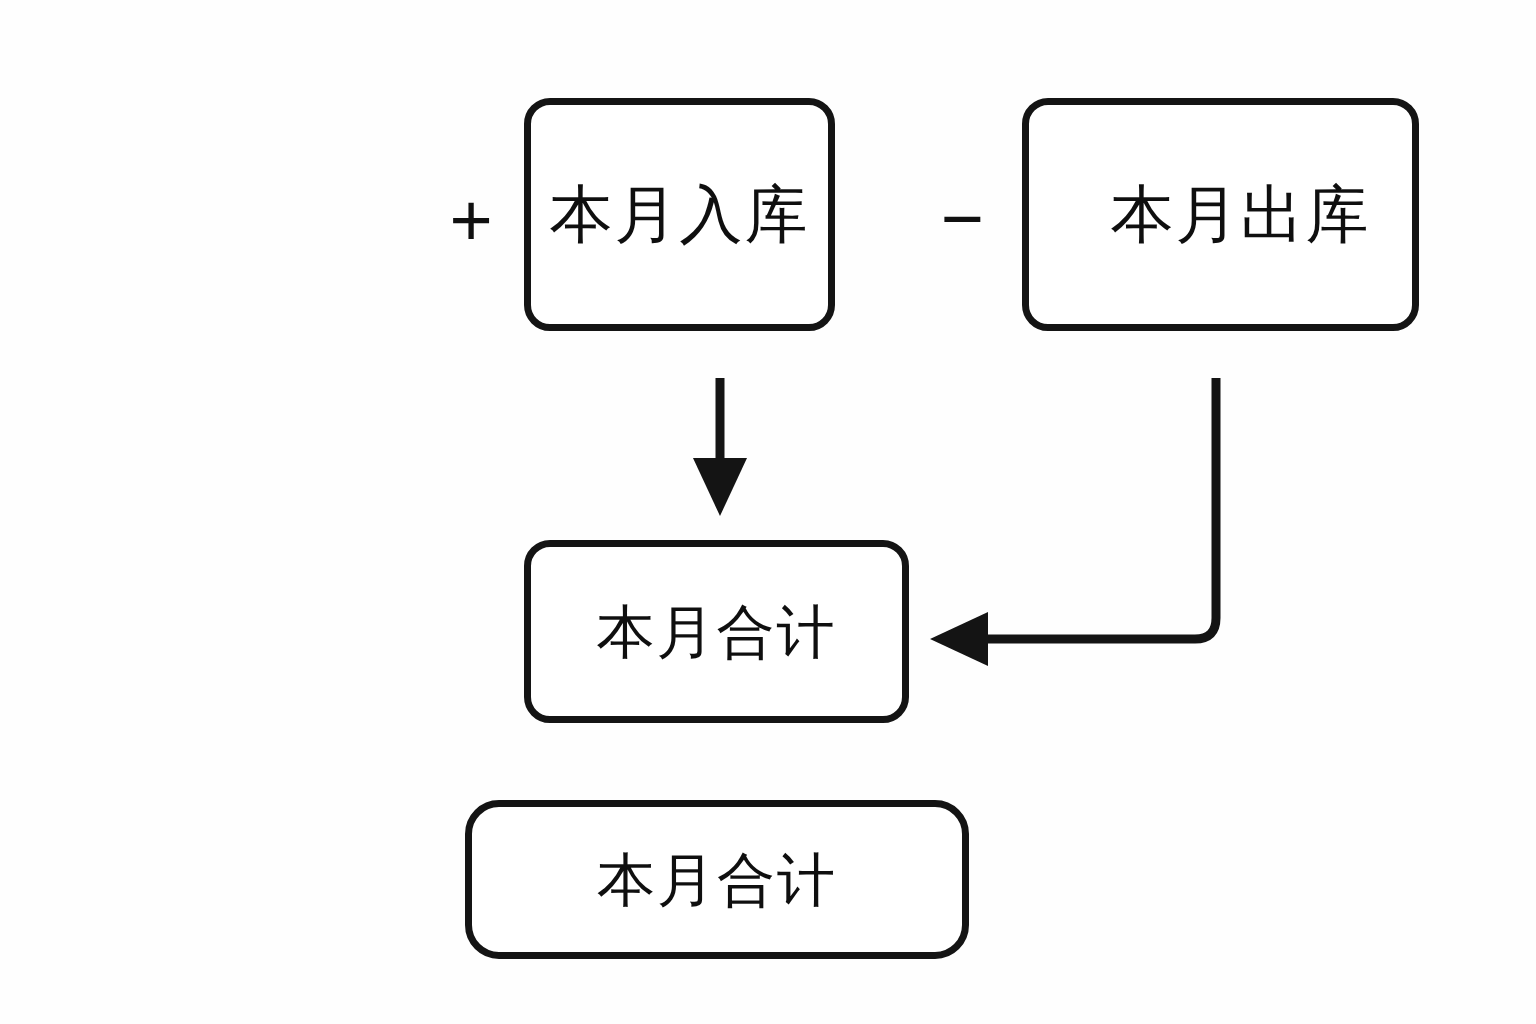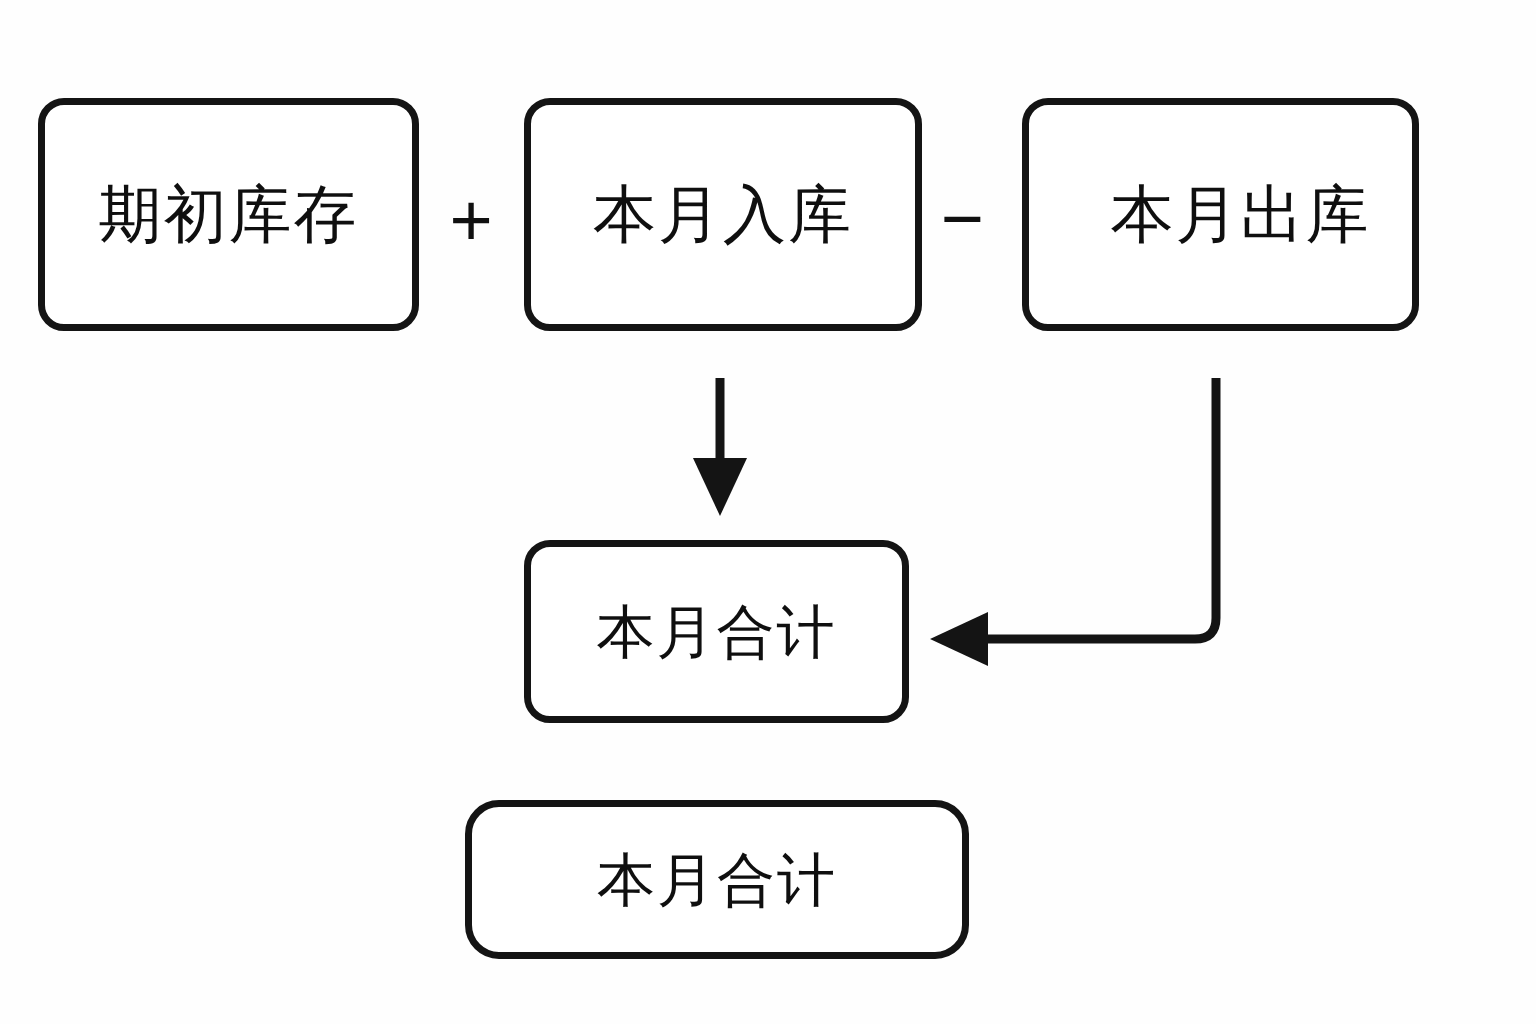--- a/index.html
+++ b/index.html
@@ -36,21 +36,21 @@
   }
   .node .label {
     display: block;
     white-space: nowrap;
   }
   #node-opening-stock {
     left: 38px;  top: 98px;  width: 381px; height: 233px;
     font-size: 63px;
   }
   #node-month-inbound {
-    left: 524px; top: 98px;  width: 398px; height: 233px;
+    left: 524px; top: 98px;  width: 311px; height: 233px;
     font-size: 63px;
   }
   #node-month-outbound {
     left: 1022px; top: 98px; width: 397px; height: 233px;
     font-size: 63px;
     padding-left: 40px;
   }
   #node-month-total-mid {
     left: 524px; top: 540px; width: 385px; height: 183px;
     font-size: 58px;
@@ -96,23 +96,20 @@
       <line x1="720" y1="378" x2="720" y2="474" stroke="#141414" stroke-width="9" stroke-linecap="butt"></line>
       <polygon points="720,516 693,458 747,458" fill="#141414"></polygon>
     </g>
 
     <g>
       <path d="M 1216 378 L 1216 618 Q 1216 639 1195 639 L 978 639" fill="none" stroke="#141414" stroke-width="9" stroke-linecap="butt" stroke-linejoin="round"></path>
       <polygon points="930,639 988,612 988,666" fill="#141414"></polygon>
     </g>
   </svg>
 
-  <div class="node" id="node-opening-stock">
-    <span class="label">期初库存</span>
-  </div>
 
   <div class="operator" id="operator-plus">
     <span>+</span>
   </div>
 
   <div class="node" id="node-month-inbound">
     <span class="label">本月入库</span>
   </div>
 
   <div class="operator" id="operator-minus">

